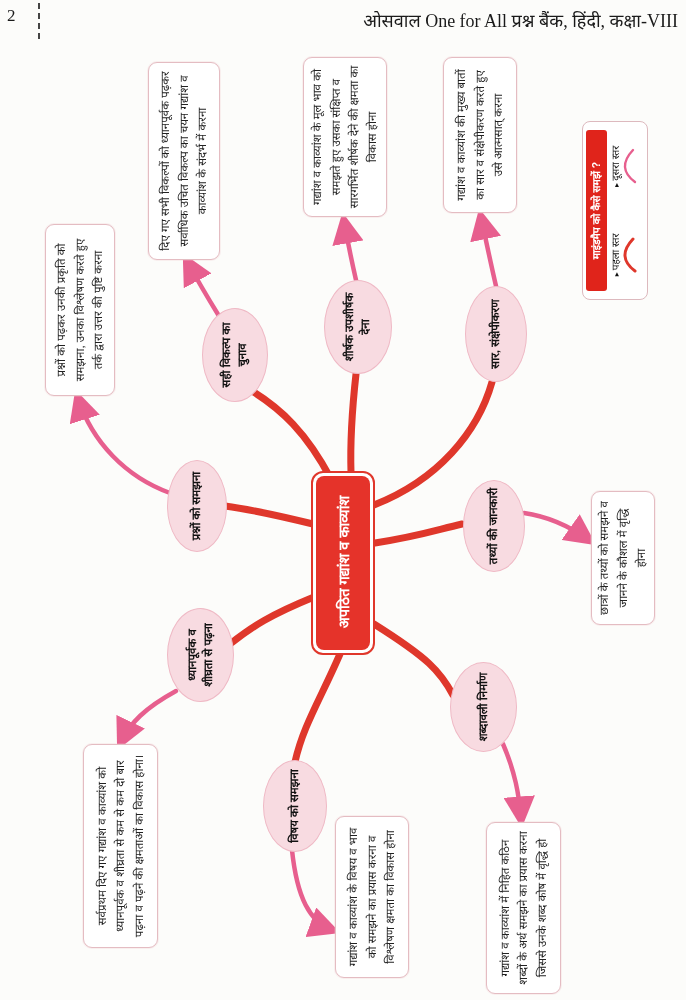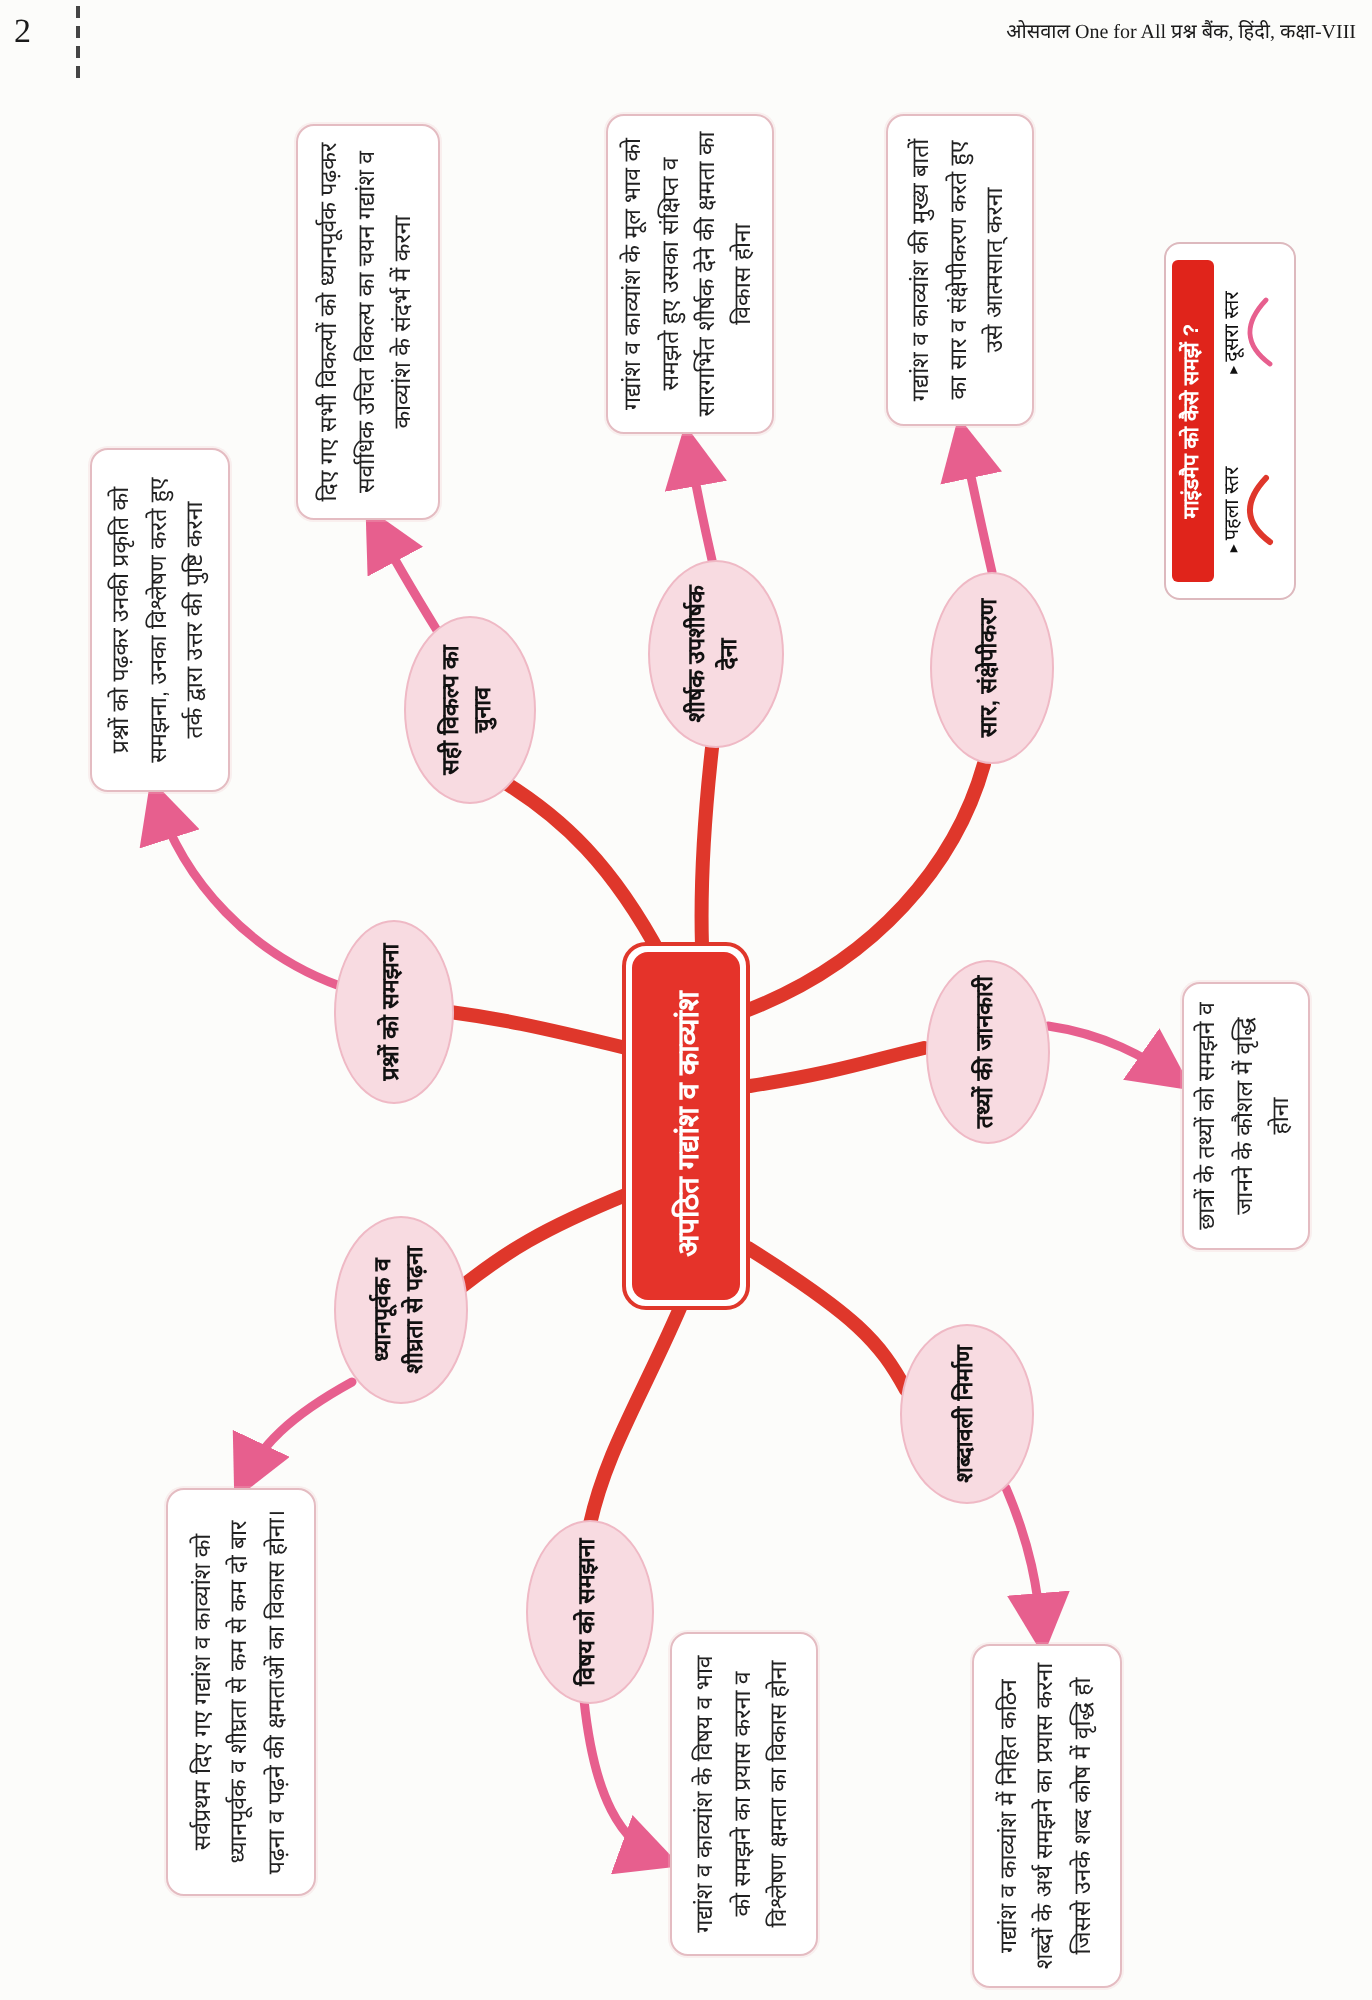--- a/index.html
+++ b/index.html
@@ -5,21 +5,21 @@
   html,body{margin:0;padding:0;}
   body{
     width:686px;height:1000px;position:relative;overflow:hidden;
     background:#fcfcfa;
     font-family:"Liberation Sans","DejaVu Sans",sans-serif;
     color:#222;
   }
   
   .hdr-num{position:absolute;left:7px;top:6px;font-family:"Liberation Serif","DejaVu Serif",serif;font-size:17px;color:#1a1a1a;}
   .hdr-dash{position:absolute;left:38px;top:3px;height:36px;width:0;border-left:2px dashed #444;}
-  .hdr-title{position:absolute;right:8px;top:8px;font-family:"Liberation Serif","DejaVu Serif",serif;font-size:10px;color:#1a1a1a;white-space:nowrap;}
+  .hdr-title{position:absolute;right:8px;top:8px;font-family:"Liberation Serif","DejaVu Serif",serif;font-size:18px;color:#1a1a1a;white-space:nowrap;}
 
   
   .vwrap{position:absolute;}
   .vin{
     position:absolute;top:0;left:0;transform-origin:0 0;
     transform:rotate(-90deg) translateX(-100%);
     display:flex;align-items:center;justify-content:center;
     text-align:center;box-sizing:border-box;
   }
 

